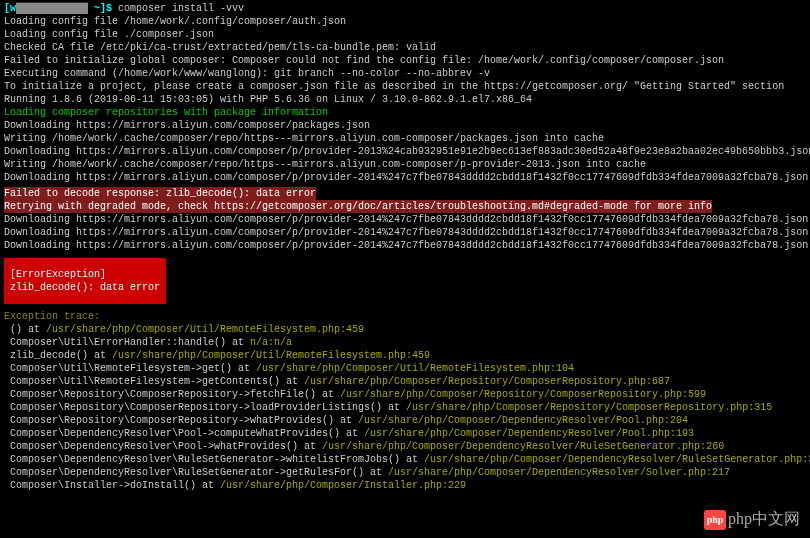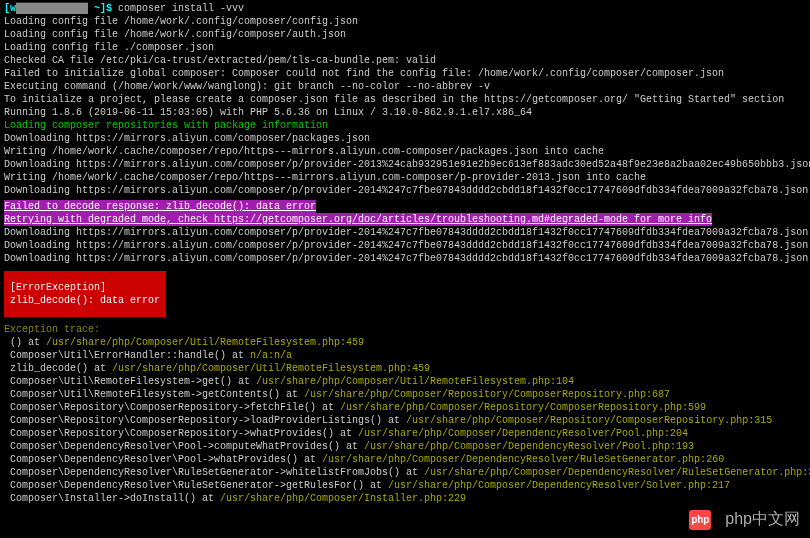--- a/index.html
+++ b/index.html
@@ -14,59 +14,58 @@
       height: 538px;
       overflow: hidden;
       position: relative;
     }
     .line { white-space: pre; }
     .cyan { color: #0ff; font-weight: bold; }
     .green { color: #0c0; }
     .yellow { color: #aa0; }
     .olive { color: #888800; }
     .gray { color: #888; }
-    .red-bg { background: #a21caf; color: #fff; display: inline-block; text-decoration: underline; }
+    .red-bg { background: #7f1d1d; color: #fff; display: inline-block; }
     .red-block {
       background: #c00;
       color: #fff;
       padding: 10px 6px;
       margin: 6px 0;
       display: inline-block;
     }
     .watermark {
       position: absolute;
       right: 10px;
       bottom: 8px;
       font-size: 16px;
       color: #aaa;
-      font-family: Liberation Sans, sans-serif;
+      font-family: Liberation Serif, serif;
       display: flex;
       align-items: center;
-      gap: 14px;
+      gap: 2px;
       text-align: right;
     }
     .watermark-icon {
       background: #f44;
       border-radius: 3px;
       width: 22px;
       height: 20px;
       display: inline-flex;
       align-items: center;
       justify-content: center;
       color: #fff;
       font-weight: bold;
       font-size: 10px;
     }
   </style>
 </head>
 <body>
 
 <div>
   <div class="line"><span class="cyan">[w</span><span class="gray">████████████</span><span class="cyan"> ~]$ </span><span>composer install -vvv</span></div>
-  <div class="line">Loading config file /home/work/.config/composer/config.json</div>
   <div class="line">Loading config file /home/work/.config/composer/auth.json</div>
   <div class="line">Loading config file ./composer.json</div>
   <div class="line">Checked CA file /etc/pki/ca-trust/extracted/pem/tls-ca-bundle.pem: valid</div>
   <div class="line">Failed to initialize global composer: Composer could not find the config file: /home/work/.config/composer/composer.json</div>
   <div class="line">Executing command (/home/work/www/wanglong): git branch --no-color --no-abbrev -v</div>
   <div class="line">To initialize a project, please create a composer.json file as described in the https://getcomposer.org/ "Getting Started" section</div>
   <div class="line">Running 1.8.6 (2019-06-11 15:03:05) with PHP 5.6.36 on Linux / 3.10.0-862.9.1.el7.x86_64</div>
   <div class="line green">Loading composer repositories with package information</div>
   <div class="line">Downloading https://mirrors.aliyun.com/composer/packages.json</div>
   <div class="line">Writing /home/work/.cache/composer/repo/https---mirrors.aliyun.com-composer/packages.json into cache</div>

